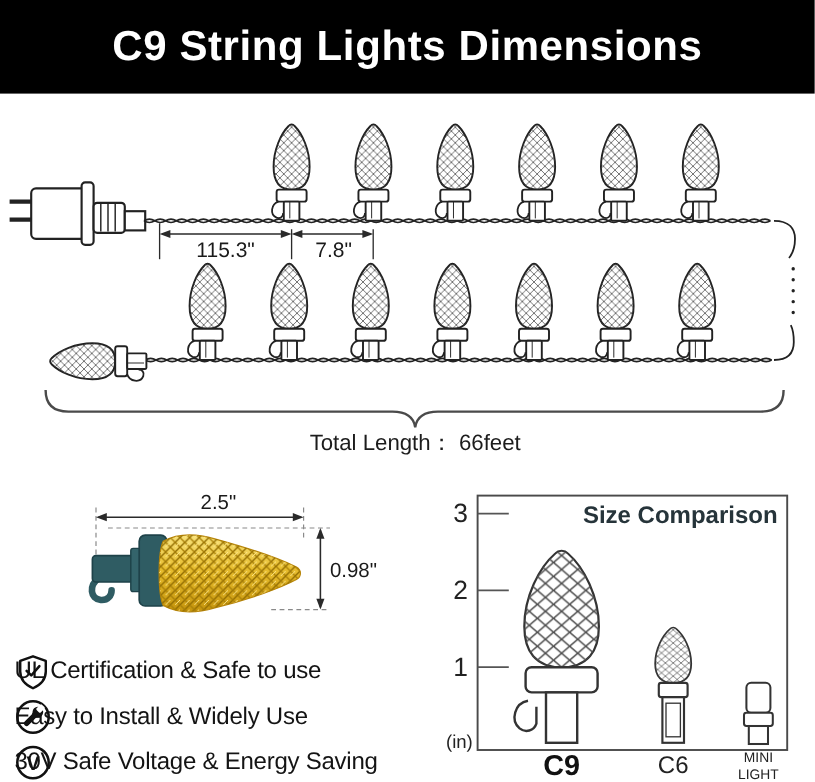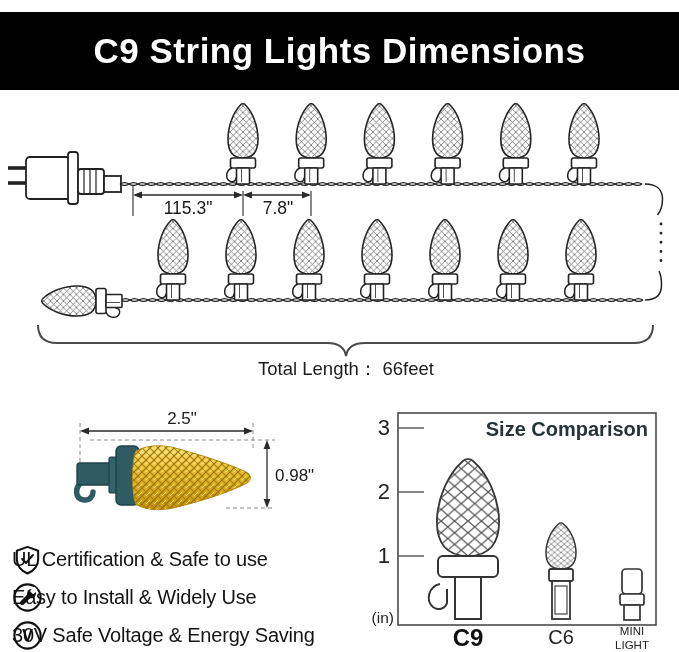--- a/index.html
+++ b/index.html
@@ -1,21 +1,21 @@
 <!DOCTYPE html>
 <html><head>
 <meta charset="utf-8">
 <style>
   html,body{margin:0;padding:0;}
   body{
     width:679px;height:652px;position:relative;background:#ffffff;
     font-family:"Liberation Sans", sans-serif;overflow:hidden;
   }
   .header{
-    position:absolute;left:0;top:12px;width:679px;height:78px;background:#000;
+    position:absolute;left:0;top:0;width:679px;height:78px;background:#000;
     display:flex;align-items:center;justify-content:center;
   }
   .header h1{
     margin:0;color:#fff;font-size:35px;font-weight:bold;letter-spacing:.5px;
   }
   svg{position:absolute;display:block;}
   #diagram-svg{left:0;top:78px;}
   #closeup-svg{left:30px;top:400px;}
   #chart-svg{left:368px;top:403px;}
   .features{

